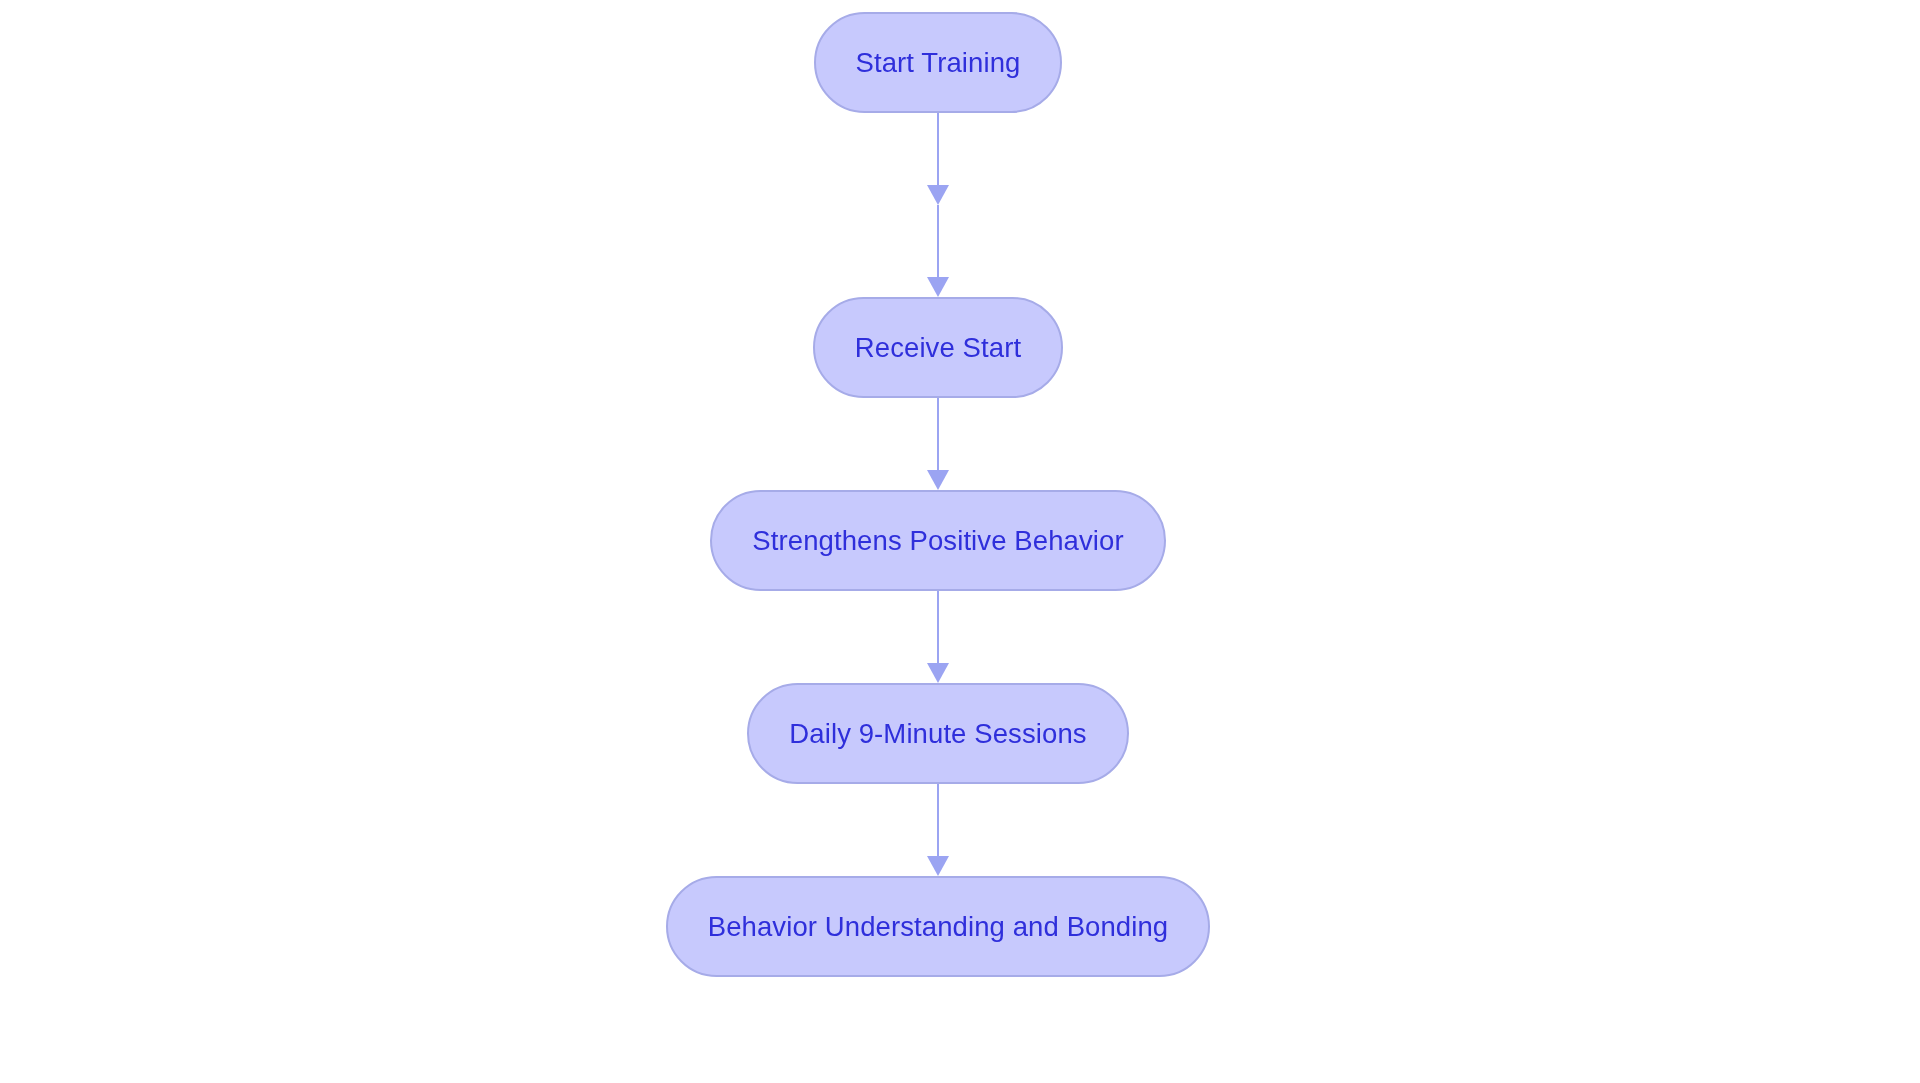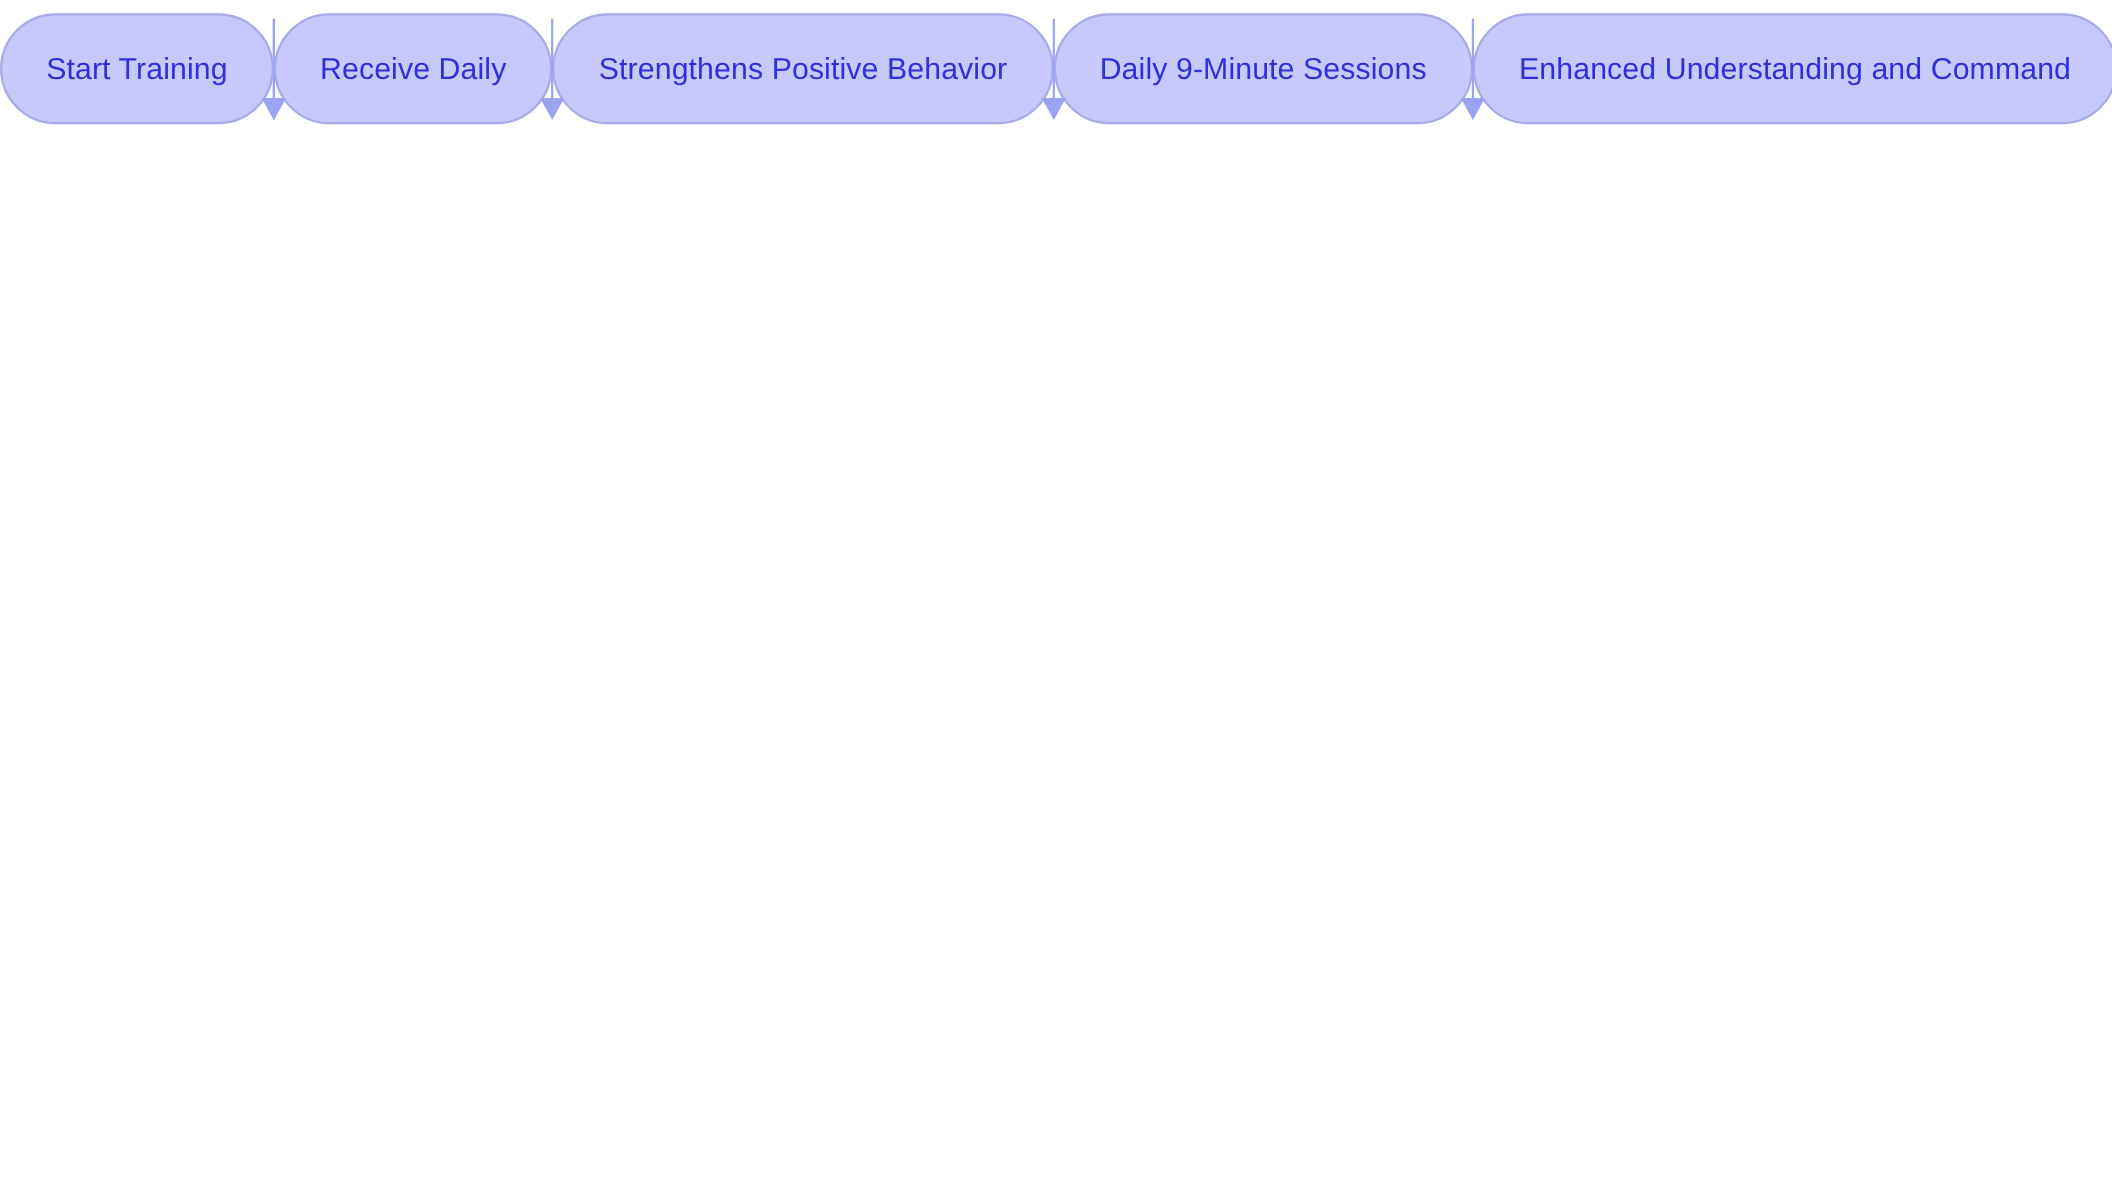--- a/index.html
+++ b/index.html
@@ -20,21 +20,21 @@
     height: 1083px;
     background: #ffffff;
   }
 
   .flow-column {
     position: absolute;
     left: 0;
     top: 12px;
     width: 1876px;
     display: flex;
-    flex-direction: row;
+    flex-direction: column;
     align-items: center;
   }
 
   .node {
     box-sizing: border-box;
     height: 101px;
     background: #c7c9fd;
     border: 2px solid #a6abe8;
     border-radius: 50.5px;
     display: flex;
@@ -96,21 +96,21 @@
       <div class="connector-arrow"></div>
     </div>
 
 
     <div class="connector">
       <div class="connector-line"></div>
       <div class="connector-arrow"></div>
     </div>
 
     <div class="node">
-      <span class="node-label">Receive Daily</span>
+      <span class="node-label">Receive Start</span>
     </div>
 
     <div class="connector">
       <div class="connector-line"></div>
       <div class="connector-arrow"></div>
     </div>
 
     <div class="node">
       <span class="node-label">Strengthens Positive Behavior</span>
     </div>
@@ -123,17 +123,17 @@
     <div class="node">
       <span class="node-label">Daily 9-Minute Sessions</span>
     </div>
 
     <div class="connector">
       <div class="connector-line"></div>
       <div class="connector-arrow"></div>
     </div>
 
     <div class="node">
-      <span class="node-label">Enhanced Understanding and Command</span>
+      <span class="node-label">Behavior Understanding and Bonding</span>
     </div>
 
   </div>
 </div>
 
 </body></html>

